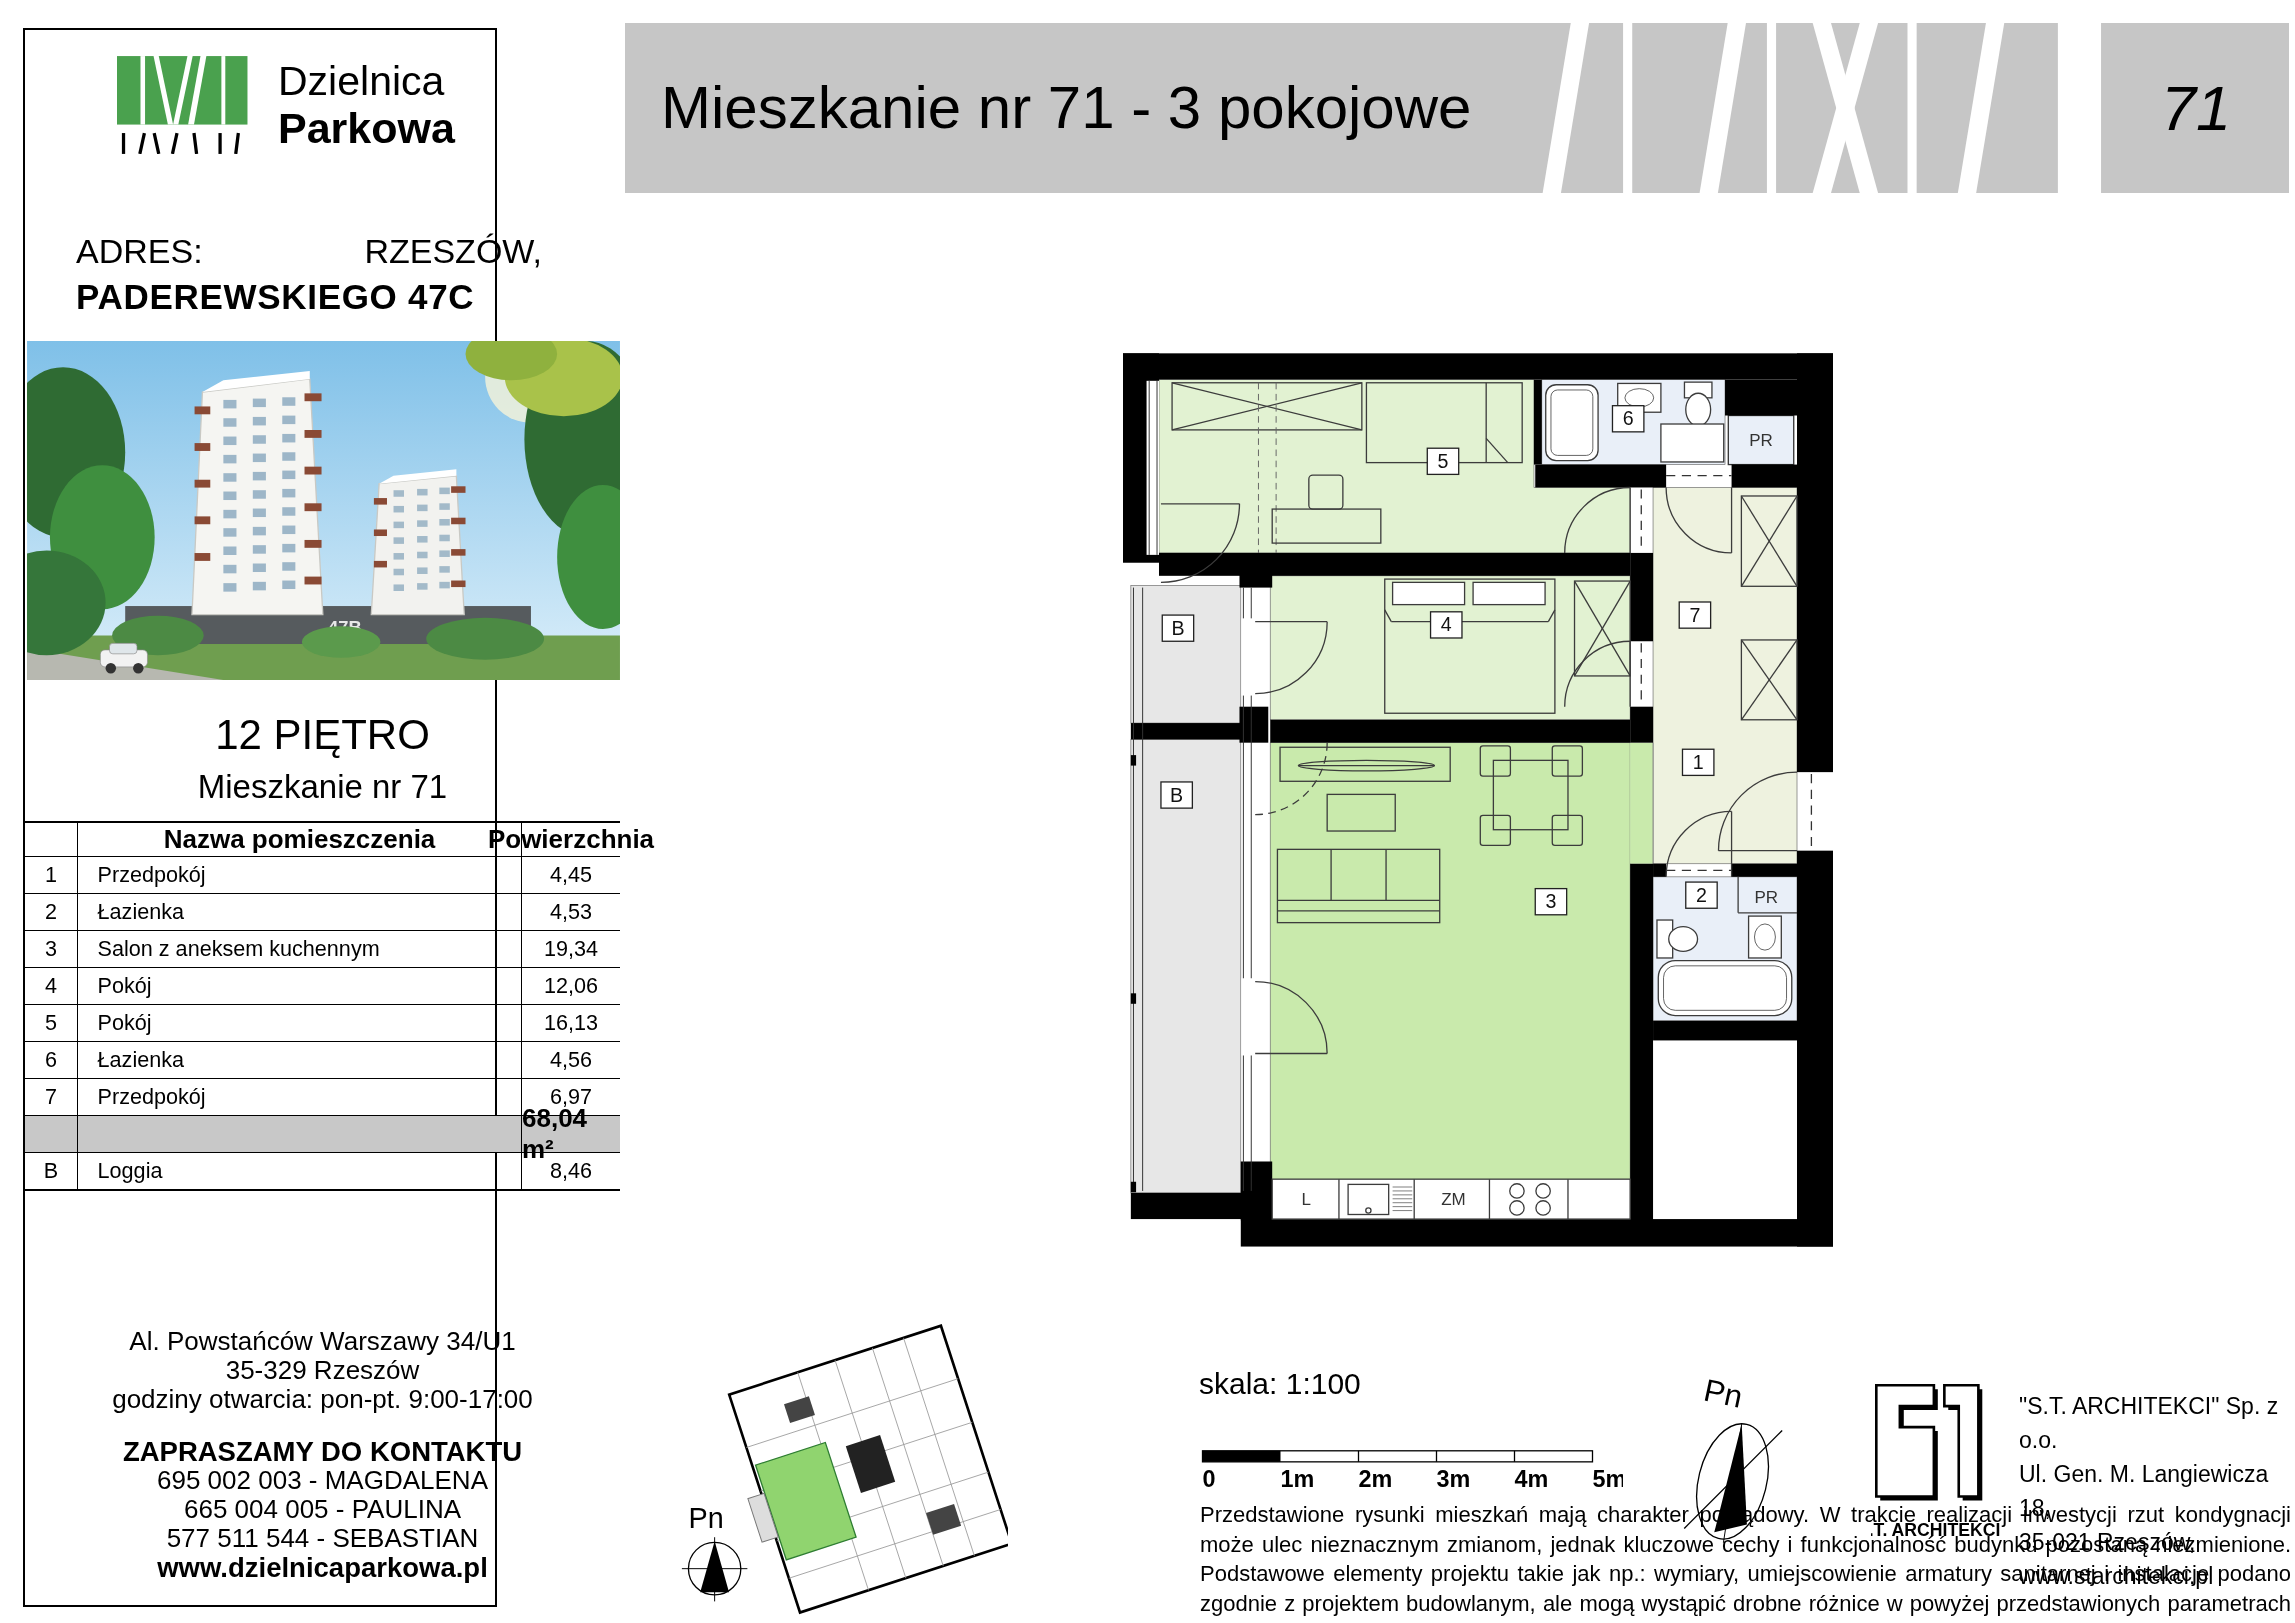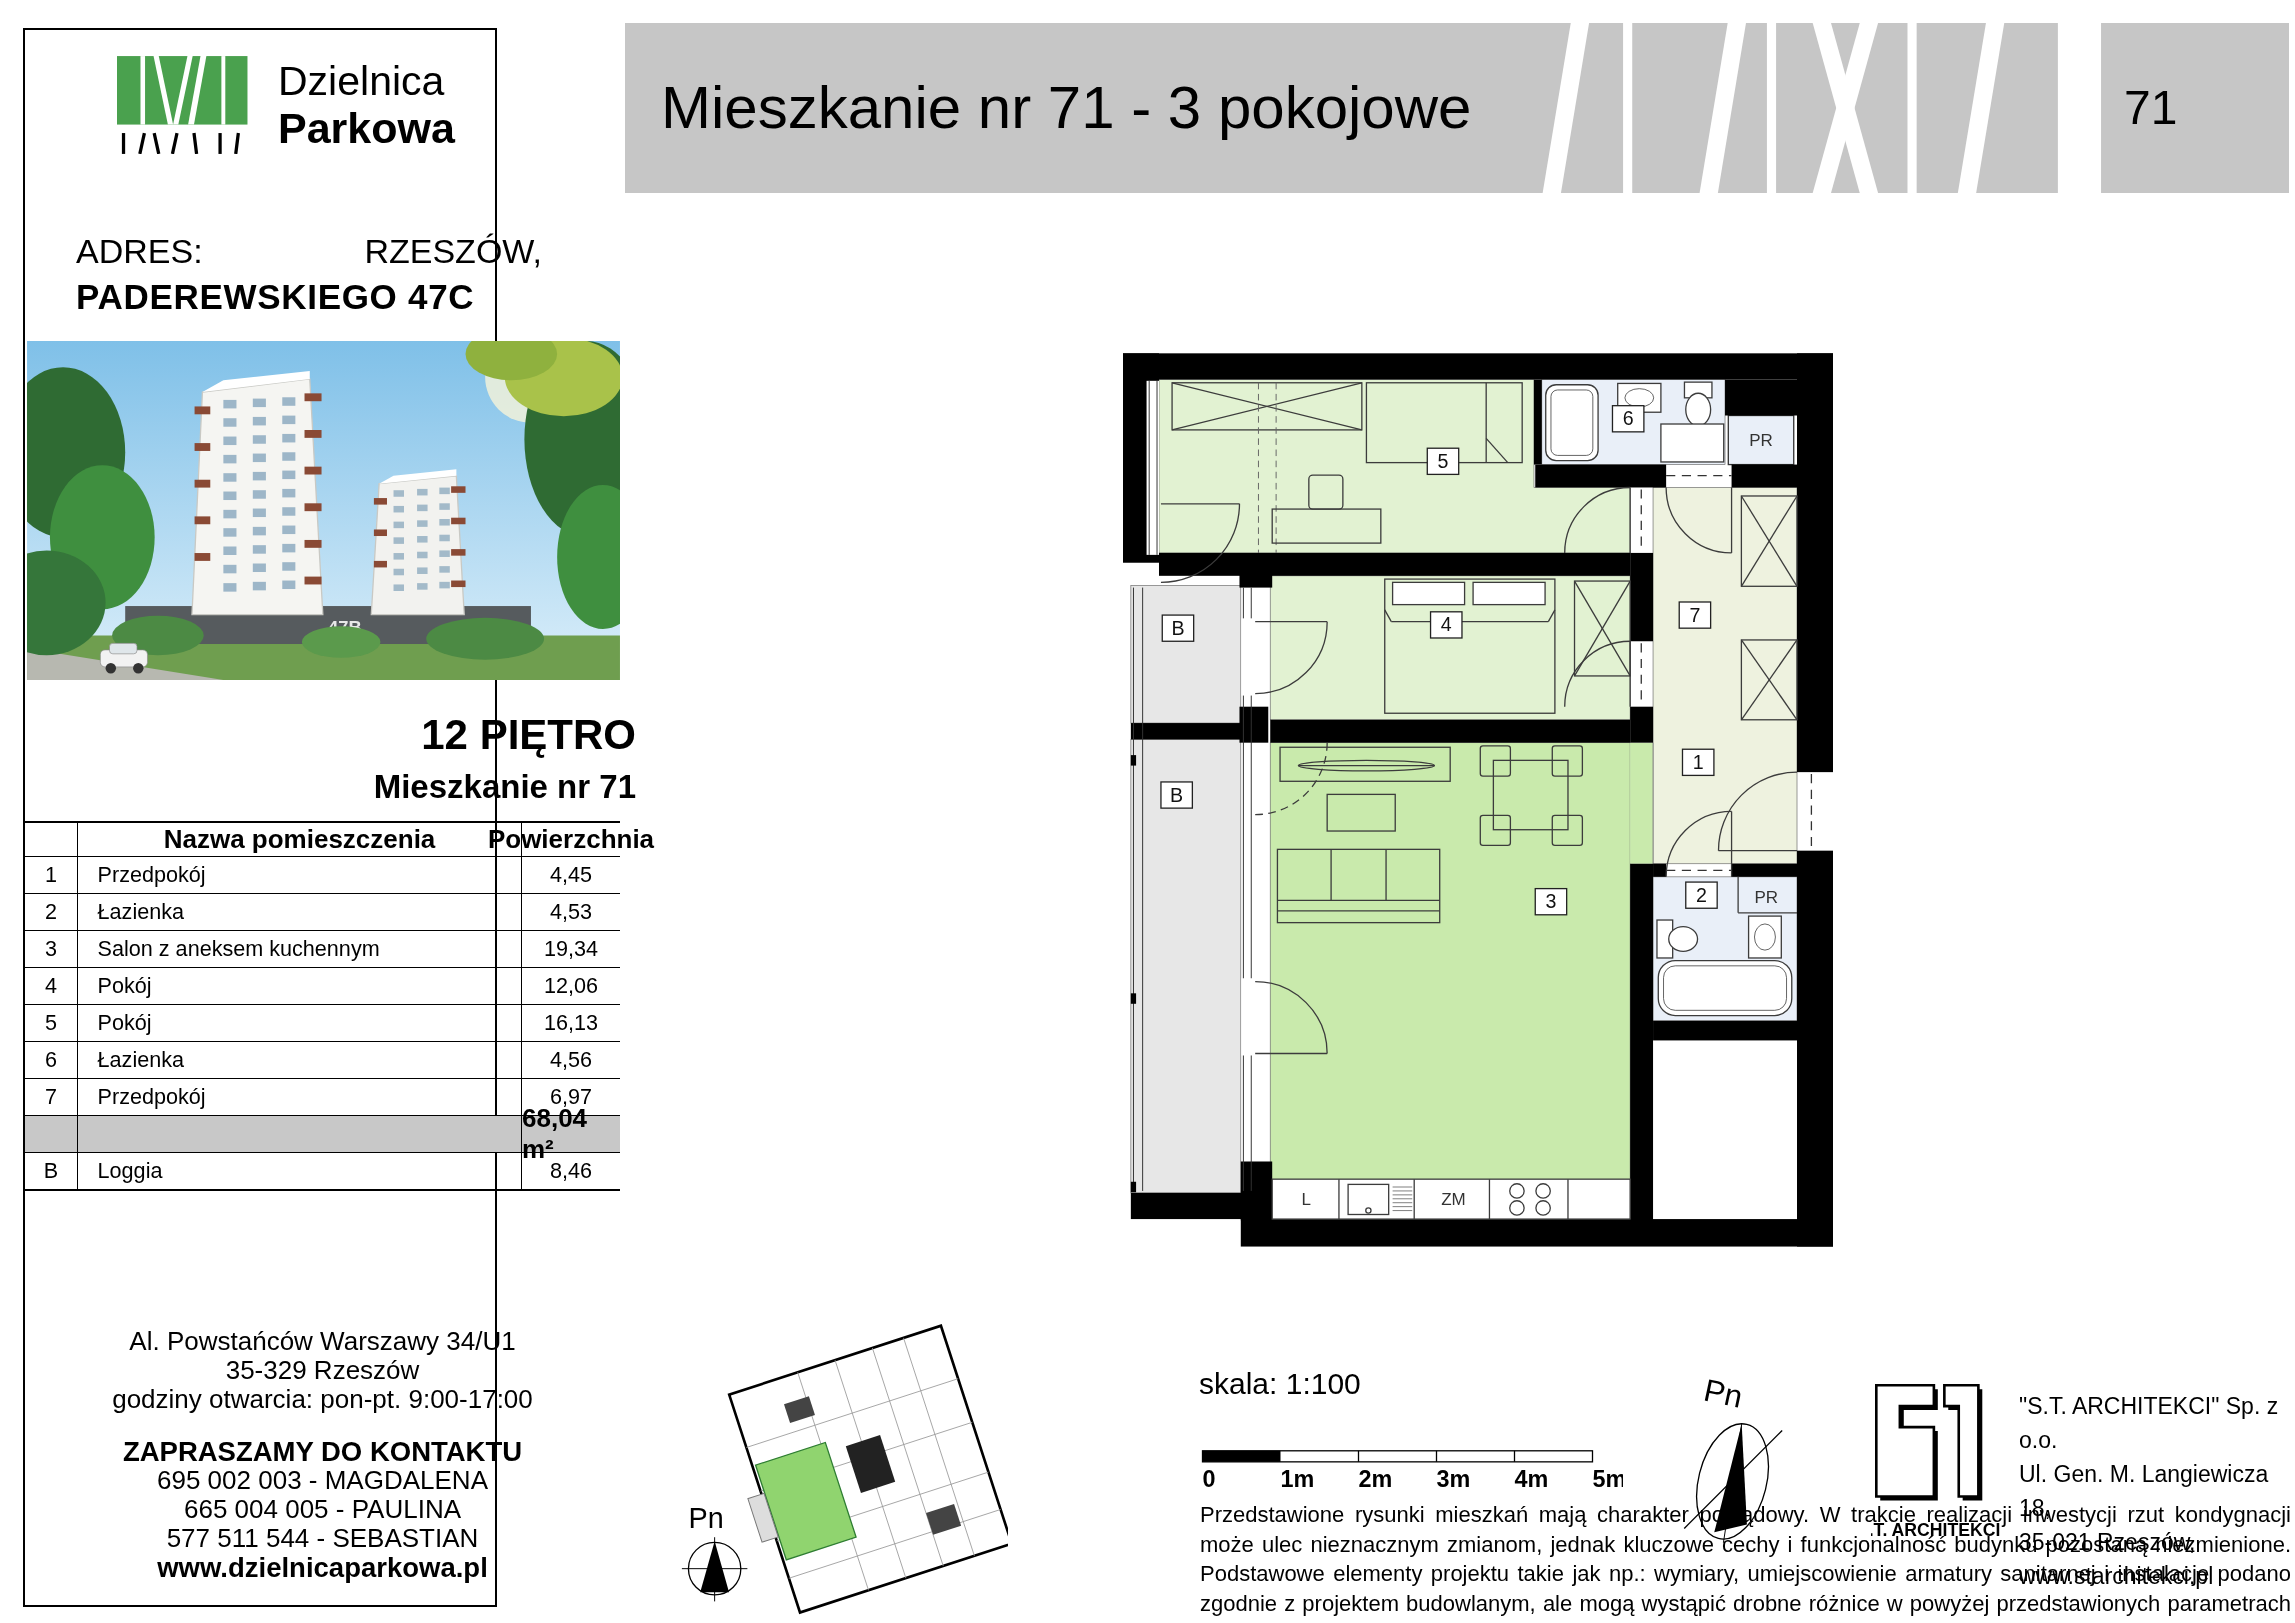--- a/index.html
+++ b/index.html
@@ -10,41 +10,41 @@
   
   .panel{left:23px;top:27.5px;width:474px;height:1579px;border:2px solid #000;box-sizing:border-box;}
   .logo-icon{left:92px;top:26px;width:137px;height:98px;}
   .brand-text{left:253px;top:31px;line-height:1;}
   .brand-l1{font-size:41px;}
   .brand-l2{font-size:43px;font-weight:bold;margin-top:5.2px;}
   .addr{left:51px;top:202px;width:466px;}
   .addr-row{display:flex;justify-content:space-between;font-size:34px;}
   .addr-street{font-size:35px;font-weight:bold;margin-top:6.5px;letter-spacing:0.7px;}
   .photo{left:2px;top:311px;width:593px;height:339px;}
-  .floor-head{left:16px;top:681px;width:595px;text-align:right;font-weight:bold;}
+  .floor-head{left:0;top:681px;width:595px;text-align:center;}
   .floor-title{font-size:42px;}
   .unit-subtitle{font-size:33px;margin-top:9.2px;}
 
   .tbl{left:0;top:791px;width:595px;border-top:2px solid #000;border-bottom:2px solid #000;font-size:21.6px;}
   .trow{display:flex;height:37px;align-items:center;border-top:1.3px solid #000;box-sizing:border-box;}
   .trow.head{height:33px;border-top:none;font-weight:bold;font-size:26px;}
   .c-no{width:52px;text-align:center;flex:0 0 auto;}
   .c-name{flex:1 1 auto;border-left:1.3px solid #000;padding-left:19.6px;align-self:stretch;display:flex;align-items:center;}
   .c-name.center{justify-content:center;padding-left:0;}
   .c-area{width:98px;flex:0 0 auto;border-left:1.3px solid #000;align-self:stretch;display:flex;align-items:center;justify-content:center;}
   .trow.total{background:#c8c8c8;font-weight:bold;font-size:26px;}
 
   .contact{left:0;top:1297px;width:595px;text-align:center;font-size:26px;line-height:29px;}
   .contact .b{font-weight:bold;font-size:27.5px;}
   .contact .gap{height:23.6px;}
 
   
   .banner{left:625px;top:23px;width:1664px;height:170px;background:#c6c6c6;}
   .banner-title{position:absolute;left:36px;top:0;line-height:170px;font-size:60px;white-space:nowrap;}
-  .banner-no{position:absolute;left:1499px;top:0;width:144px;text-align:left;line-height:170px;font-size:48px;}
+  .banner-no{position:absolute;left:1499px;top:0;width:144px;text-align:center;line-height:170px;font-size:63px;font-style:italic;}
   .banner-svg{position:absolute;left:0;top:0;}
 
   
   .plan{left:1123px;top:340px;width:710px;height:914px;}
   .plan text{font-family:"Liberation Sans",sans-serif;}
 
   
   .skala{left:1199px;top:1367px;font-size:30px;}
   .scalebar{left:1198px;top:1443px;width:425px;height:52px;}
   .minimap{left:674px;top:1312px;width:334px;height:311px;}

